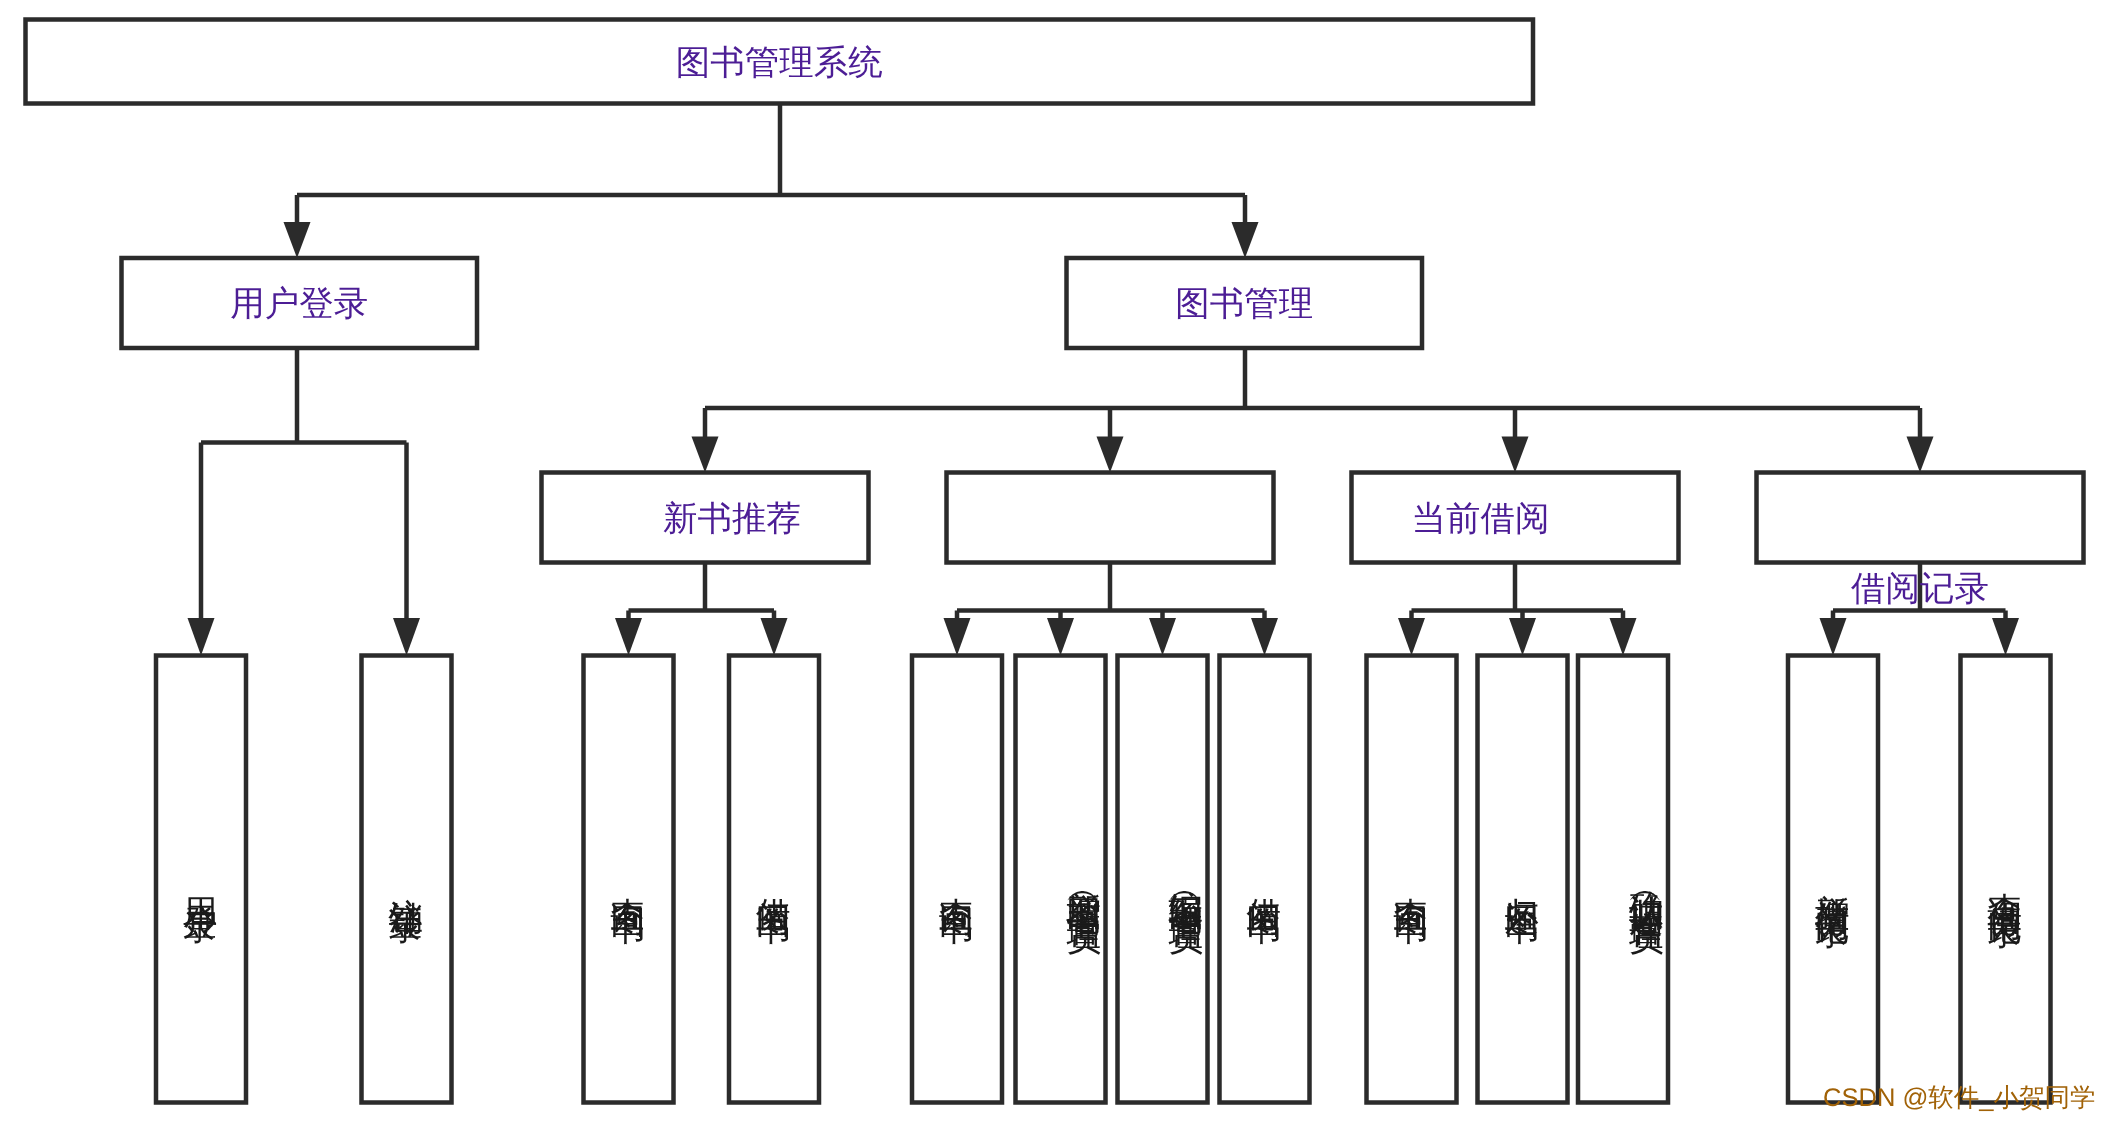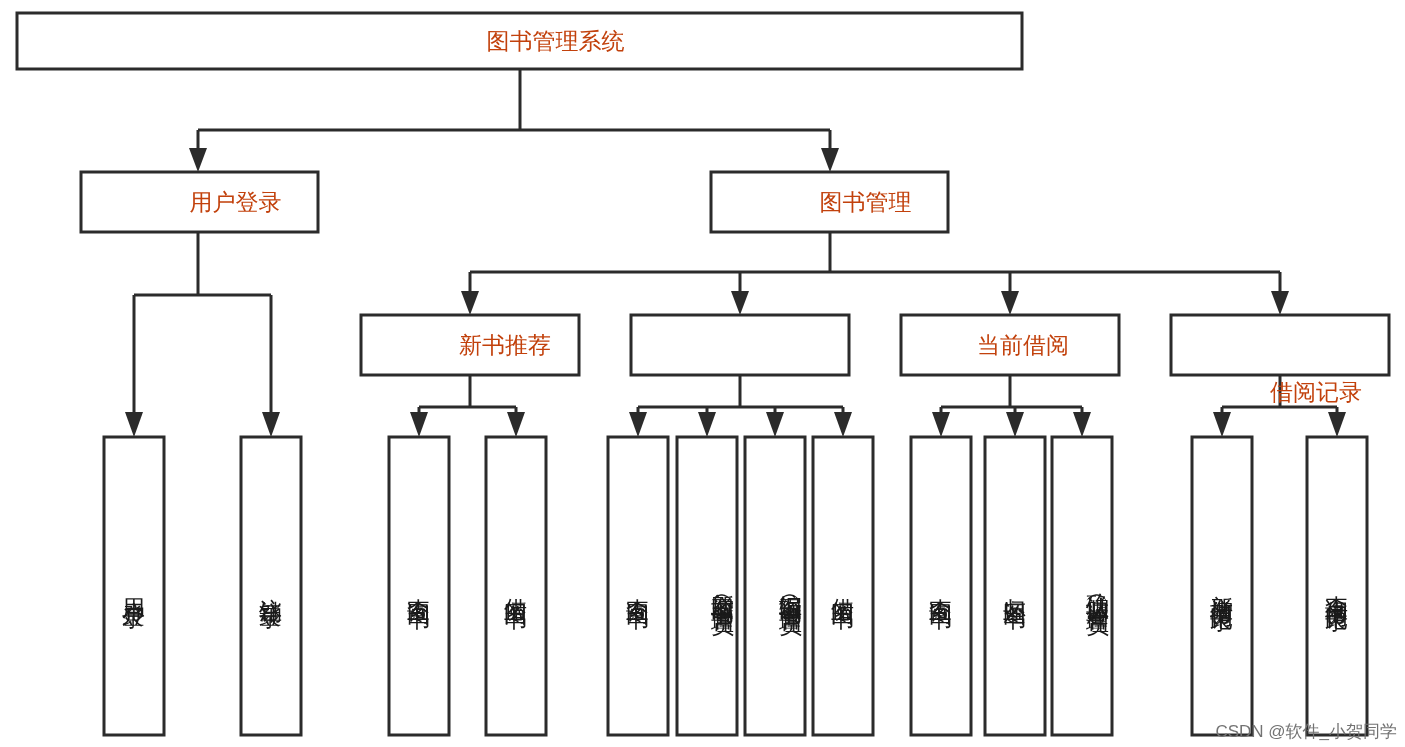--- a/index.html
+++ b/index.html
@@ -52,36 +52,35 @@
     color: #1a1a1a;
     letter-spacing: 3px;
     text-align: center;
     white-space: nowrap;
     pointer-events: none;
   }
   .label-horiz {
     position: absolute;
     font-family: "Liberation Sans", "DejaVu Sans", sans-serif;
     font-size: 23px;
-    color: #c2410c;
+    color: #4c1d95;
     text-align: center;
     white-space: nowrap;
     display: flex;
     align-items: center;
     justify-content: center;
     pointer-events: none;
-    padding-left: 36px;
   }
   #watermark {
     position: absolute;
     right: 8px;
     bottom: 4px;
     font-family: "Liberation Sans", "DejaVu Sans", sans-serif;
     font-size: 17px;
-    color: #737373;
+    color: #a16207;
     white-space: nowrap;
     pointer-events: none;
   }
 </style>
 </head>
 <body>
 
 <div id="diagram-root">
 
   <svg id="diagram-svg" viewBox="0 0 1405 747" xmlns="http://www.w3.org/2000/svg">
@@ -182,21 +181,21 @@
     <rect class="node-box" x="1192" y="437" width="60" height="298"></rect>
     <rect class="node-box" x="1307" y="437" width="60" height="298"></rect>
   </svg>
 
   <div class="label-horiz" style="left:17px; top:13px; width:1005px; height:56px;">图书管理系统</div>
 
   <div class="label-horiz" style="left:81px; top:172px; width:237px; height:60px;">用户登录</div>
 
   <div class="label-horiz" style="left:711px; top:172px; width:237px; height:60px;">图书管理</div>
 
-  <div class="label-horiz" style="left:360px; top:315px; width:218px; height:60px;">新书推荐</div>
+  <div class="label-horiz" style="left:379px; top:315px; width:218px; height:60px;">新书推荐</div>
 
 
   <div class="label-horiz" style="left:901px; top:315px; width:172px; height:60px;">当前借阅</div>
 
   <div class="label-horiz" style="left:1171px; top:315px; width:218px; height:60px;margin-top:47px;">借阅记录</div>
 
   <div class="label-vert" style="left:104px; top:437px; width:60px; height:298px; display:flex; align-items:center; justify-content:center;">用户登录</div>
 
   <div class="label-vert" style="left:241px; top:437px; width:60px; height:298px; display:flex; align-items:center; justify-content:center;">注销登录</div>
 

